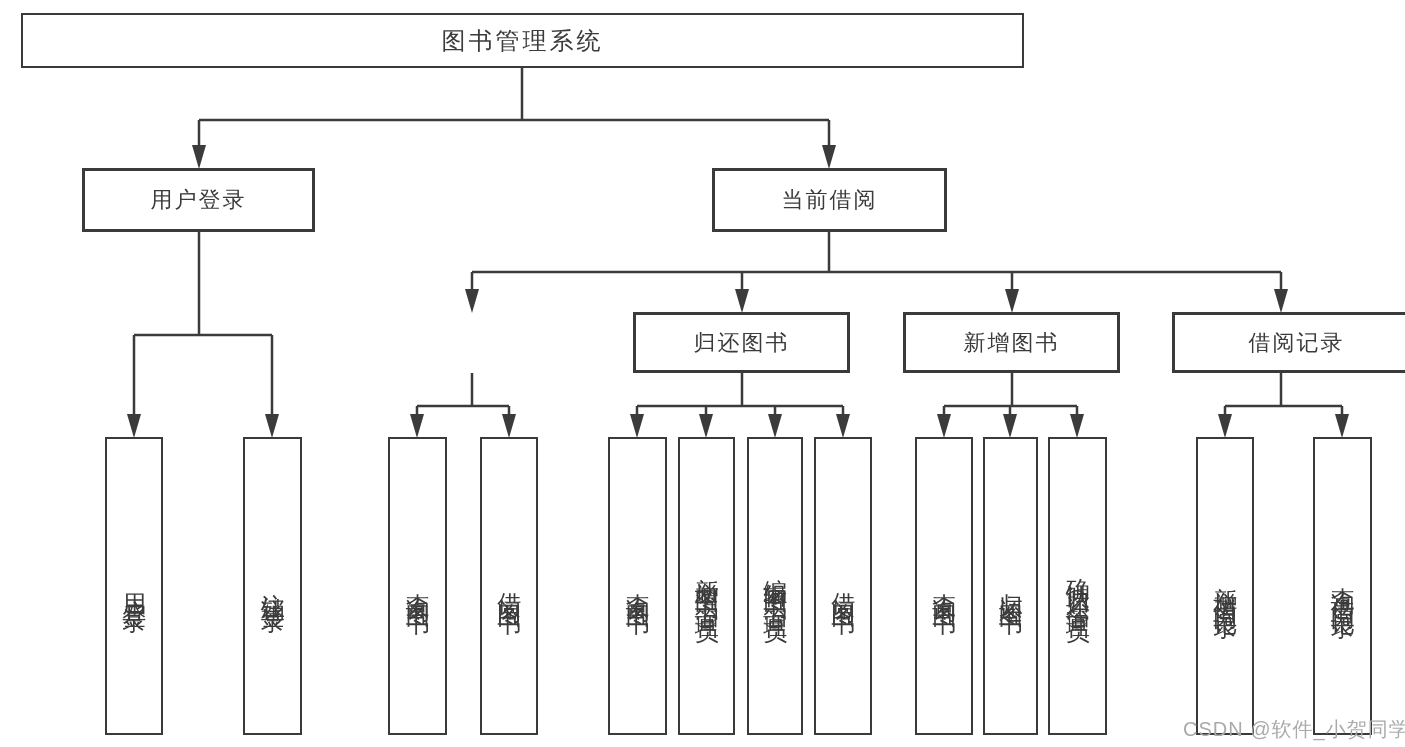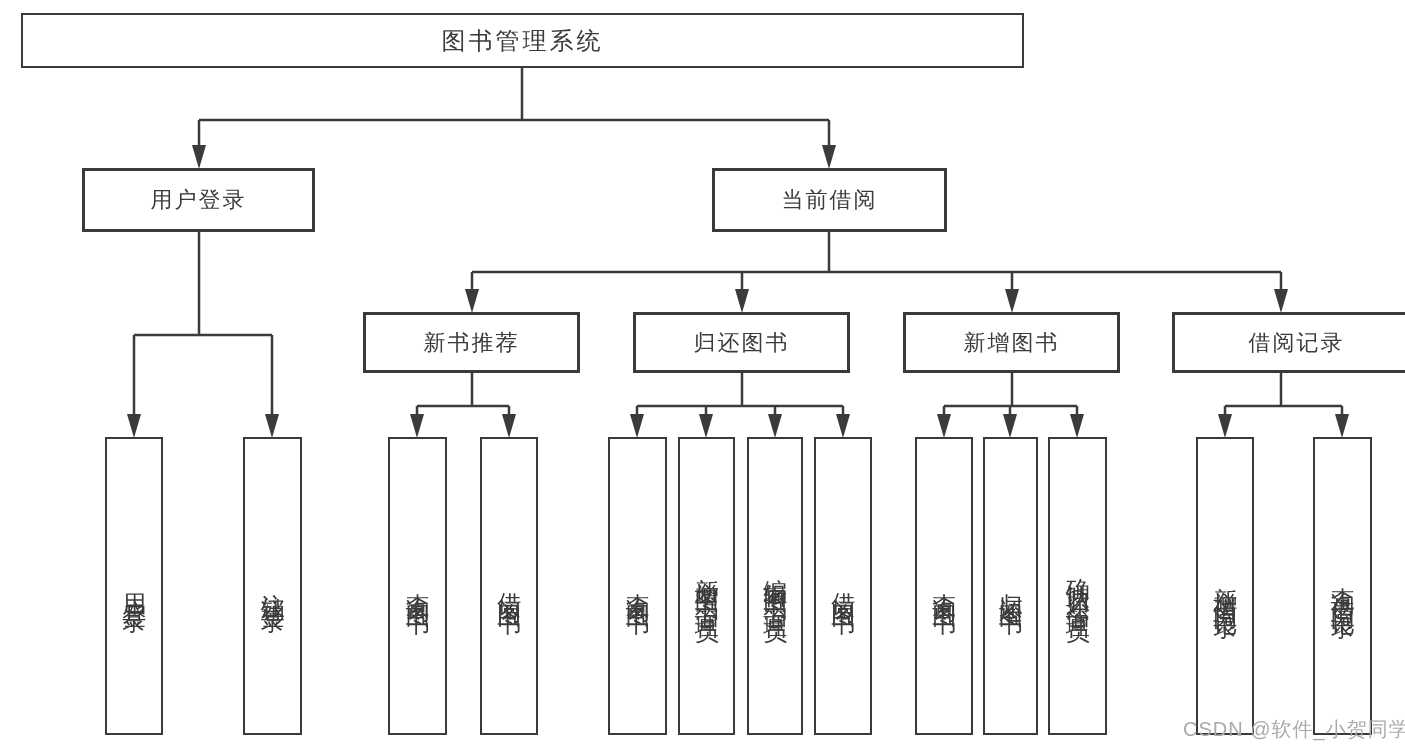--- a/index.html
+++ b/index.html
@@ -130,23 +130,20 @@
     <span class="lbl">图书管理系统</span>
   </div>
 
   <div class="node" style="left:82px; top:168px; width:233px; height:64px;">
     <span class="lbl">用户登录</span>
   </div>
   <div class="node" style="left:712px; top:168px; width:235px; height:64px;">
     <span class="lbl">当前借阅</span>
   </div>
 
-  <div class="node" style="left:363px; top:312px; width:217px; height:61px;">
-    <span class="lbl">新书推荐</span>
-  </div>
   <div class="node" style="left:633px; top:312px; width:217px; height:61px;">
     <span class="lbl">归还图书</span>
   </div>
   <div class="node" style="left:903px; top:312px; width:217px; height:61px;">
     <span class="lbl">新增图书</span>
   </div>
   <div class="node" style="left:1172px; top:312px; width:249px; height:61px;">
     <span class="lbl">借阅记录</span>
   </div>
 

